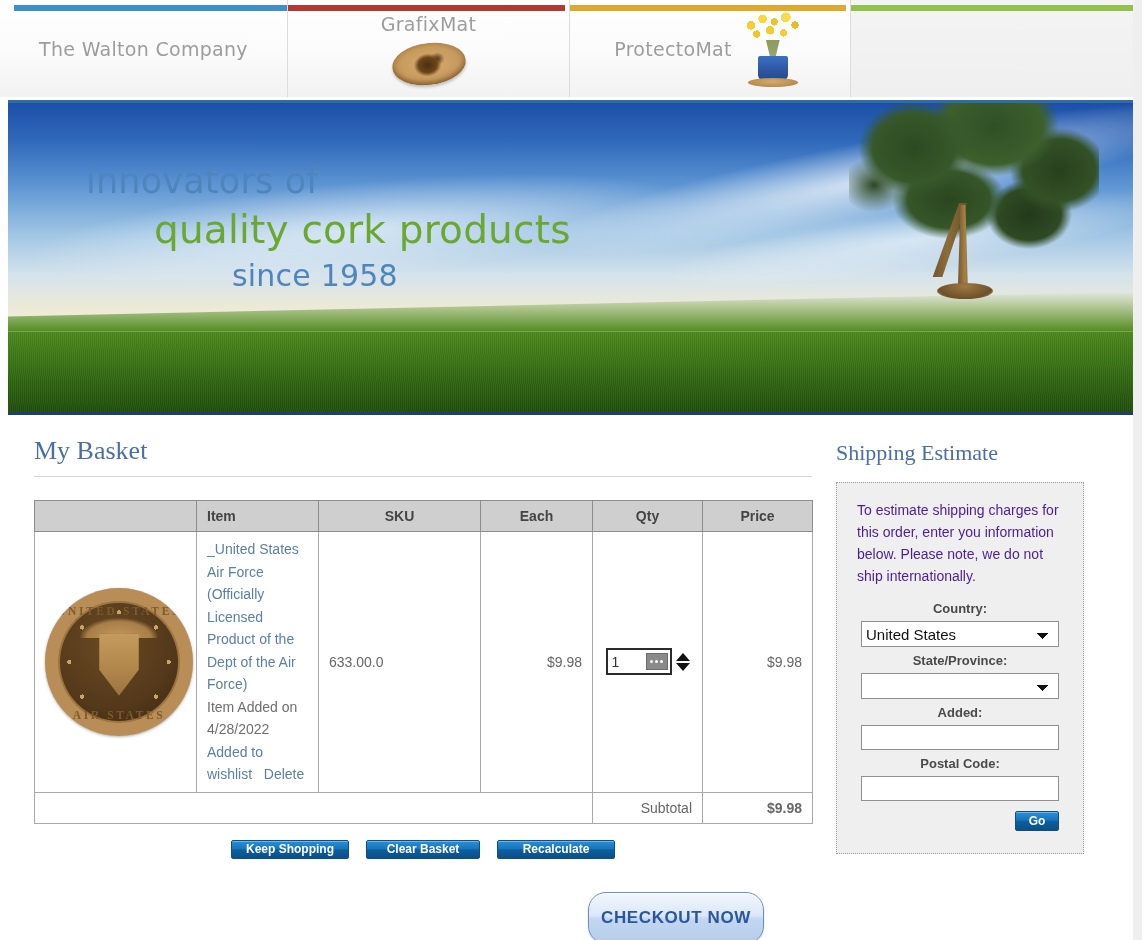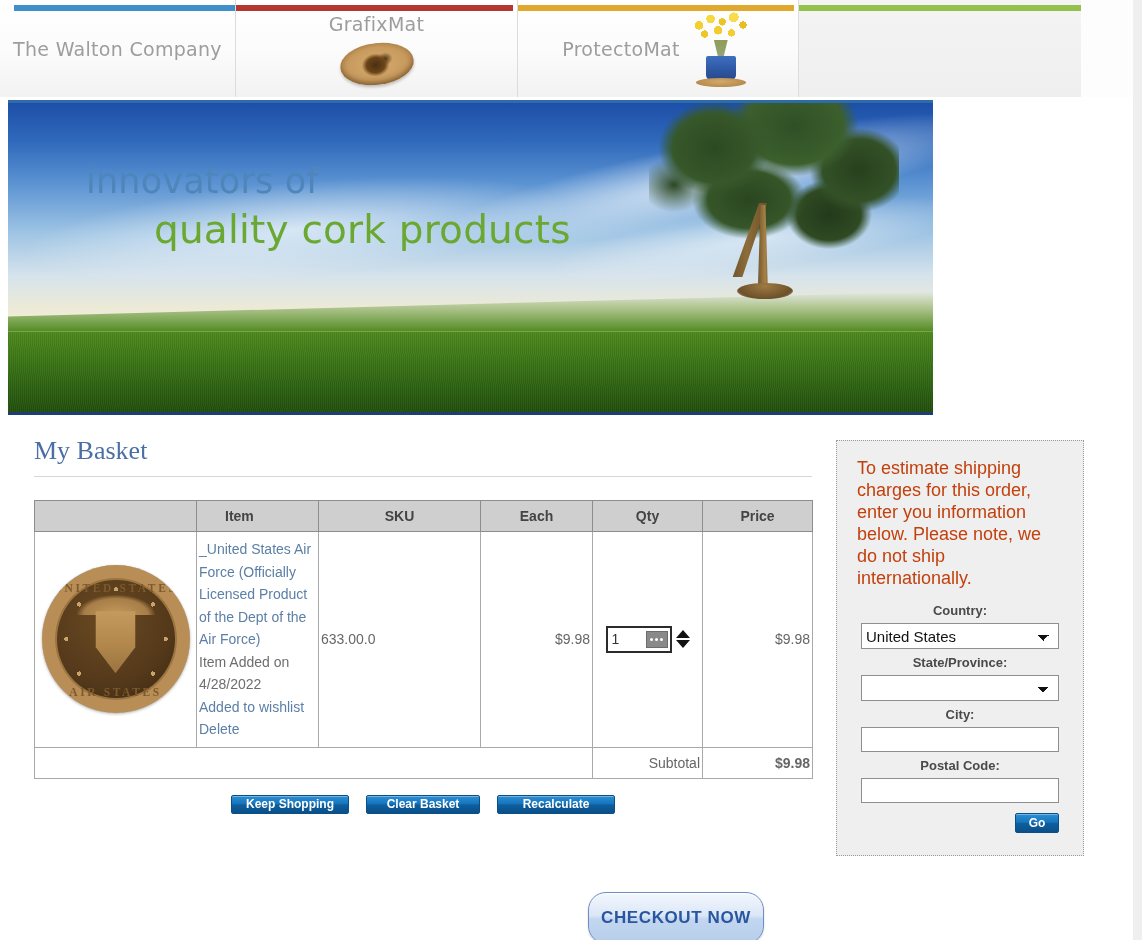--- a/index.html
+++ b/index.html
@@ -30,21 +30,21 @@
     display:flex;
     align-items:center;
     justify-content:center;
     gap:8px;
     background:linear-gradient(to bottom,#ffffff 0%,#fbfbfb 55%,#f2f2f2 100%);
     border-right:1px solid #dcdcdc;
   }
   .tab .rule {
     position:absolute; left:14px; right:0; top:5px; height:6px;
   }
-  .tab-0 { width:236px; }
+  .tab-0 { width:288px; }
   .tab-1 { width:282px;flex-direction:column; }
   .tab-2 { width:281px; }
   .tab-3 { width:282px; border-right:none; background:linear-gradient(to bottom,#f4f4f4 0%,#efefef 100%); }
   .tab-0 .rule { background:#3f8fcb; }
   .tab-1 .rule { background:#b53830; left:0; right:4px; }
   .tab-2 .rule { background:#e0a92e; left:0; right:4px; }
   .tab-3 .rule { background:#93c14c; left:0; right:0; }
   .tab-label {
     font-family:"DejaVu Sans", sans-serif;
     font-size:19px;
@@ -91,21 +91,21 @@
   }
   .vase-wrap .saucer {
     position:absolute; left:8px; top:66px; width:50px; height:9px;
     background:radial-gradient(ellipse at 50% 40%, #d3a96d 0%, #b88c4c 70%, #9d7339 100%);
     border-radius:50%;
   }
 
   
   .hero {
     position:absolute; left:8px; top:100px;
-    width:925px; height:315px;
+    width:1125px; height:315px;
     overflow:hidden;
     border-top:3px solid #2d6ca8;
     border-bottom:3px solid #1f3f74;
   }
   .hero .sky {
     position:absolute; inset:0;
     background:linear-gradient(to bottom,
       #1d4fa8 0%, #2f68ba 12%, #5b93d2 26%,
       #9ec4e4 42%, #d6e3ec 56%, #ecead7 66%, #f3eed9 73%, #eef0e2 77%);
   }
@@ -200,28 +200,28 @@
     width:778px;
     table-layout:fixed;
   }
   table.basket th {
     background:#cfcfcf;
     border:1px solid #8d8d8d;
     font-size:14px;
     color:#444;
     font-weight:bold;
     height:31px;
-    padding:0 28px;
+    padding:0 10px;
   }
   table.basket td {
     border:1px solid #a9a9a9;
     vertical-align:middle;
     font-size:14px;
     color:#666;
-    padding:6px 2px;
+    padding:6px 10px;
   }
   .col-img   { width:162px; }
   .col-item  { width:122px; }
   .col-sku   { width:162px; }
   .col-each  { width:112px; }
   .col-qty   { width:110px; }
   .col-price { width:110px; }
   th.h-item { text-align:left; }
 
   td.cell-img { text-align:center; padding:10px 4px; }
@@ -347,21 +347,21 @@
     font-size:22px; color:#4a6fa5; font-weight:400;
     margin-bottom:16px;
   }
   .ship-box {
     border:1px dotted #9b9b9b;
     background:#efefef;
     padding:16px 20px 22px 20px;
     width:248px;
   }
   .ship-note {
-    font-size:18px; color:#c2410c; line-height:22px; margin-bottom:14px;
+    font-size:14px; color:#4c1d95; line-height:22px; margin-bottom:14px;
   }
   .field-label {
     text-align:center; font-size:13px; font-weight:bold; color:#4a4a4a;
     margin:6px 0 5px 0;
   }
   .ship-select, .ship-input {
     width:198px; height:26px;
     border:1px solid #8f8f8f;
     background:#ffffff;
     font-family:"Liberation Sans", sans-serif;
@@ -428,20 +428,21 @@
     <div class="grass"></div>
     <div class="tree">
       <div class="canopy"></div>
       <div class="branch-l"></div>
       <div class="trunk"></div>
       <div class="root"></div>
     </div>
     <div class="hero-copy">
       <div class="hero-line1">innovators of</div>
       <div class="hero-line2">quality cork products</div>
+      <div class="hero-line3">since 1958</div>
     </div>
   </div>
 
   <div class="content">
 
     <div class="basket-col">
       <div class="section-title">My Basket</div>
       <div class="title-rule"></div>
 
       <table class="basket">
@@ -516,34 +517,35 @@
         <button class="btn-blue btn-clear">Clear Basket</button>
         <button class="btn-blue btn-recalc">Recalculate</button>
       </div>
     </div>
 
     <div class="checkout-wrap">
       <button class="btn-checkout">CHECKOUT NOW</button>
     </div>
 
     <div class="ship-col">
+      <div class="ship-title">Shipping Estimate</div>
       <div class="ship-box">
         <div class="ship-note">To estimate shipping charges for this order, enter you information below. Please note, we do not ship internationally.</div>
 
         <div class="field-label">Country:</div>
         <select class="ship-select">
           <option>United States</option>
         </select>
 
         <div class="field-label">State/Province:</div>
         <select class="ship-select">
           <option></option>
         </select>
 
-        <div class="field-label">City:</div>
+        <div class="field-label">Added:</div>
         <input class="ship-input" type="text" value="" style="">
 
         <div class="field-label">Postal Code:</div>
         <input class="ship-input" type="text" value="" style="">
 
         <div class="go-row">
           <button class="btn-go">Go</button>
         </div>
       </div>
     </div>

